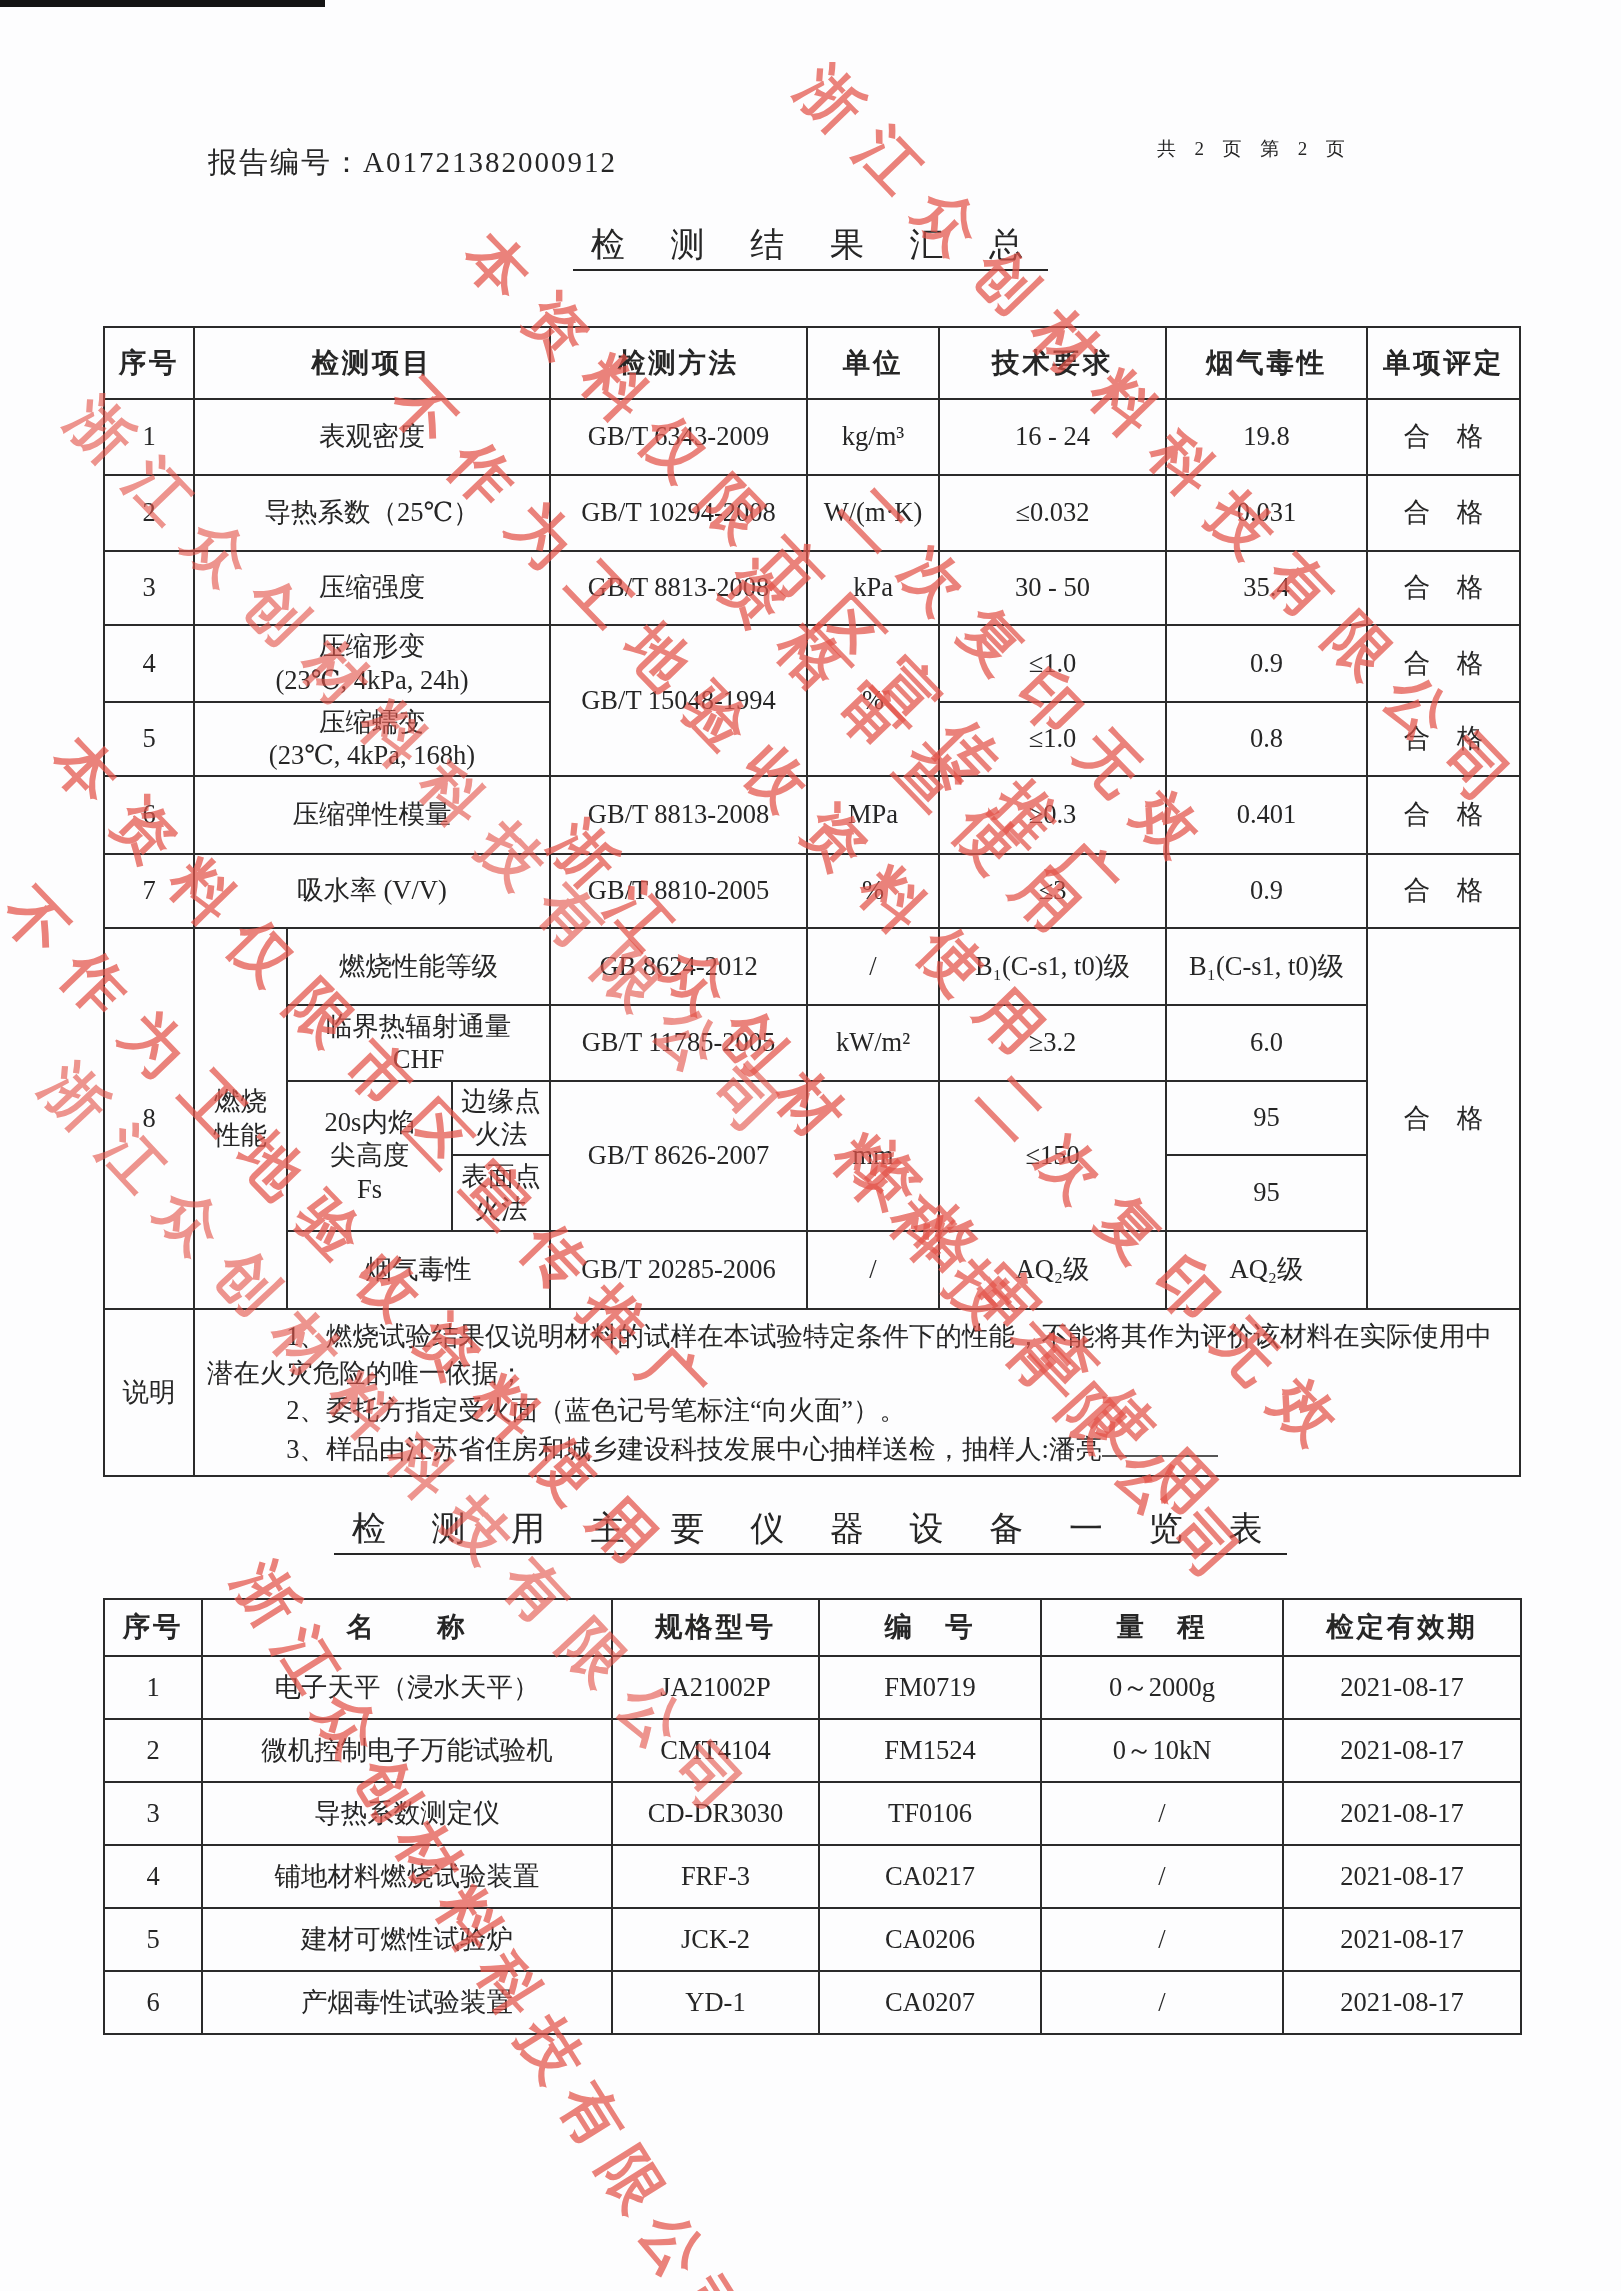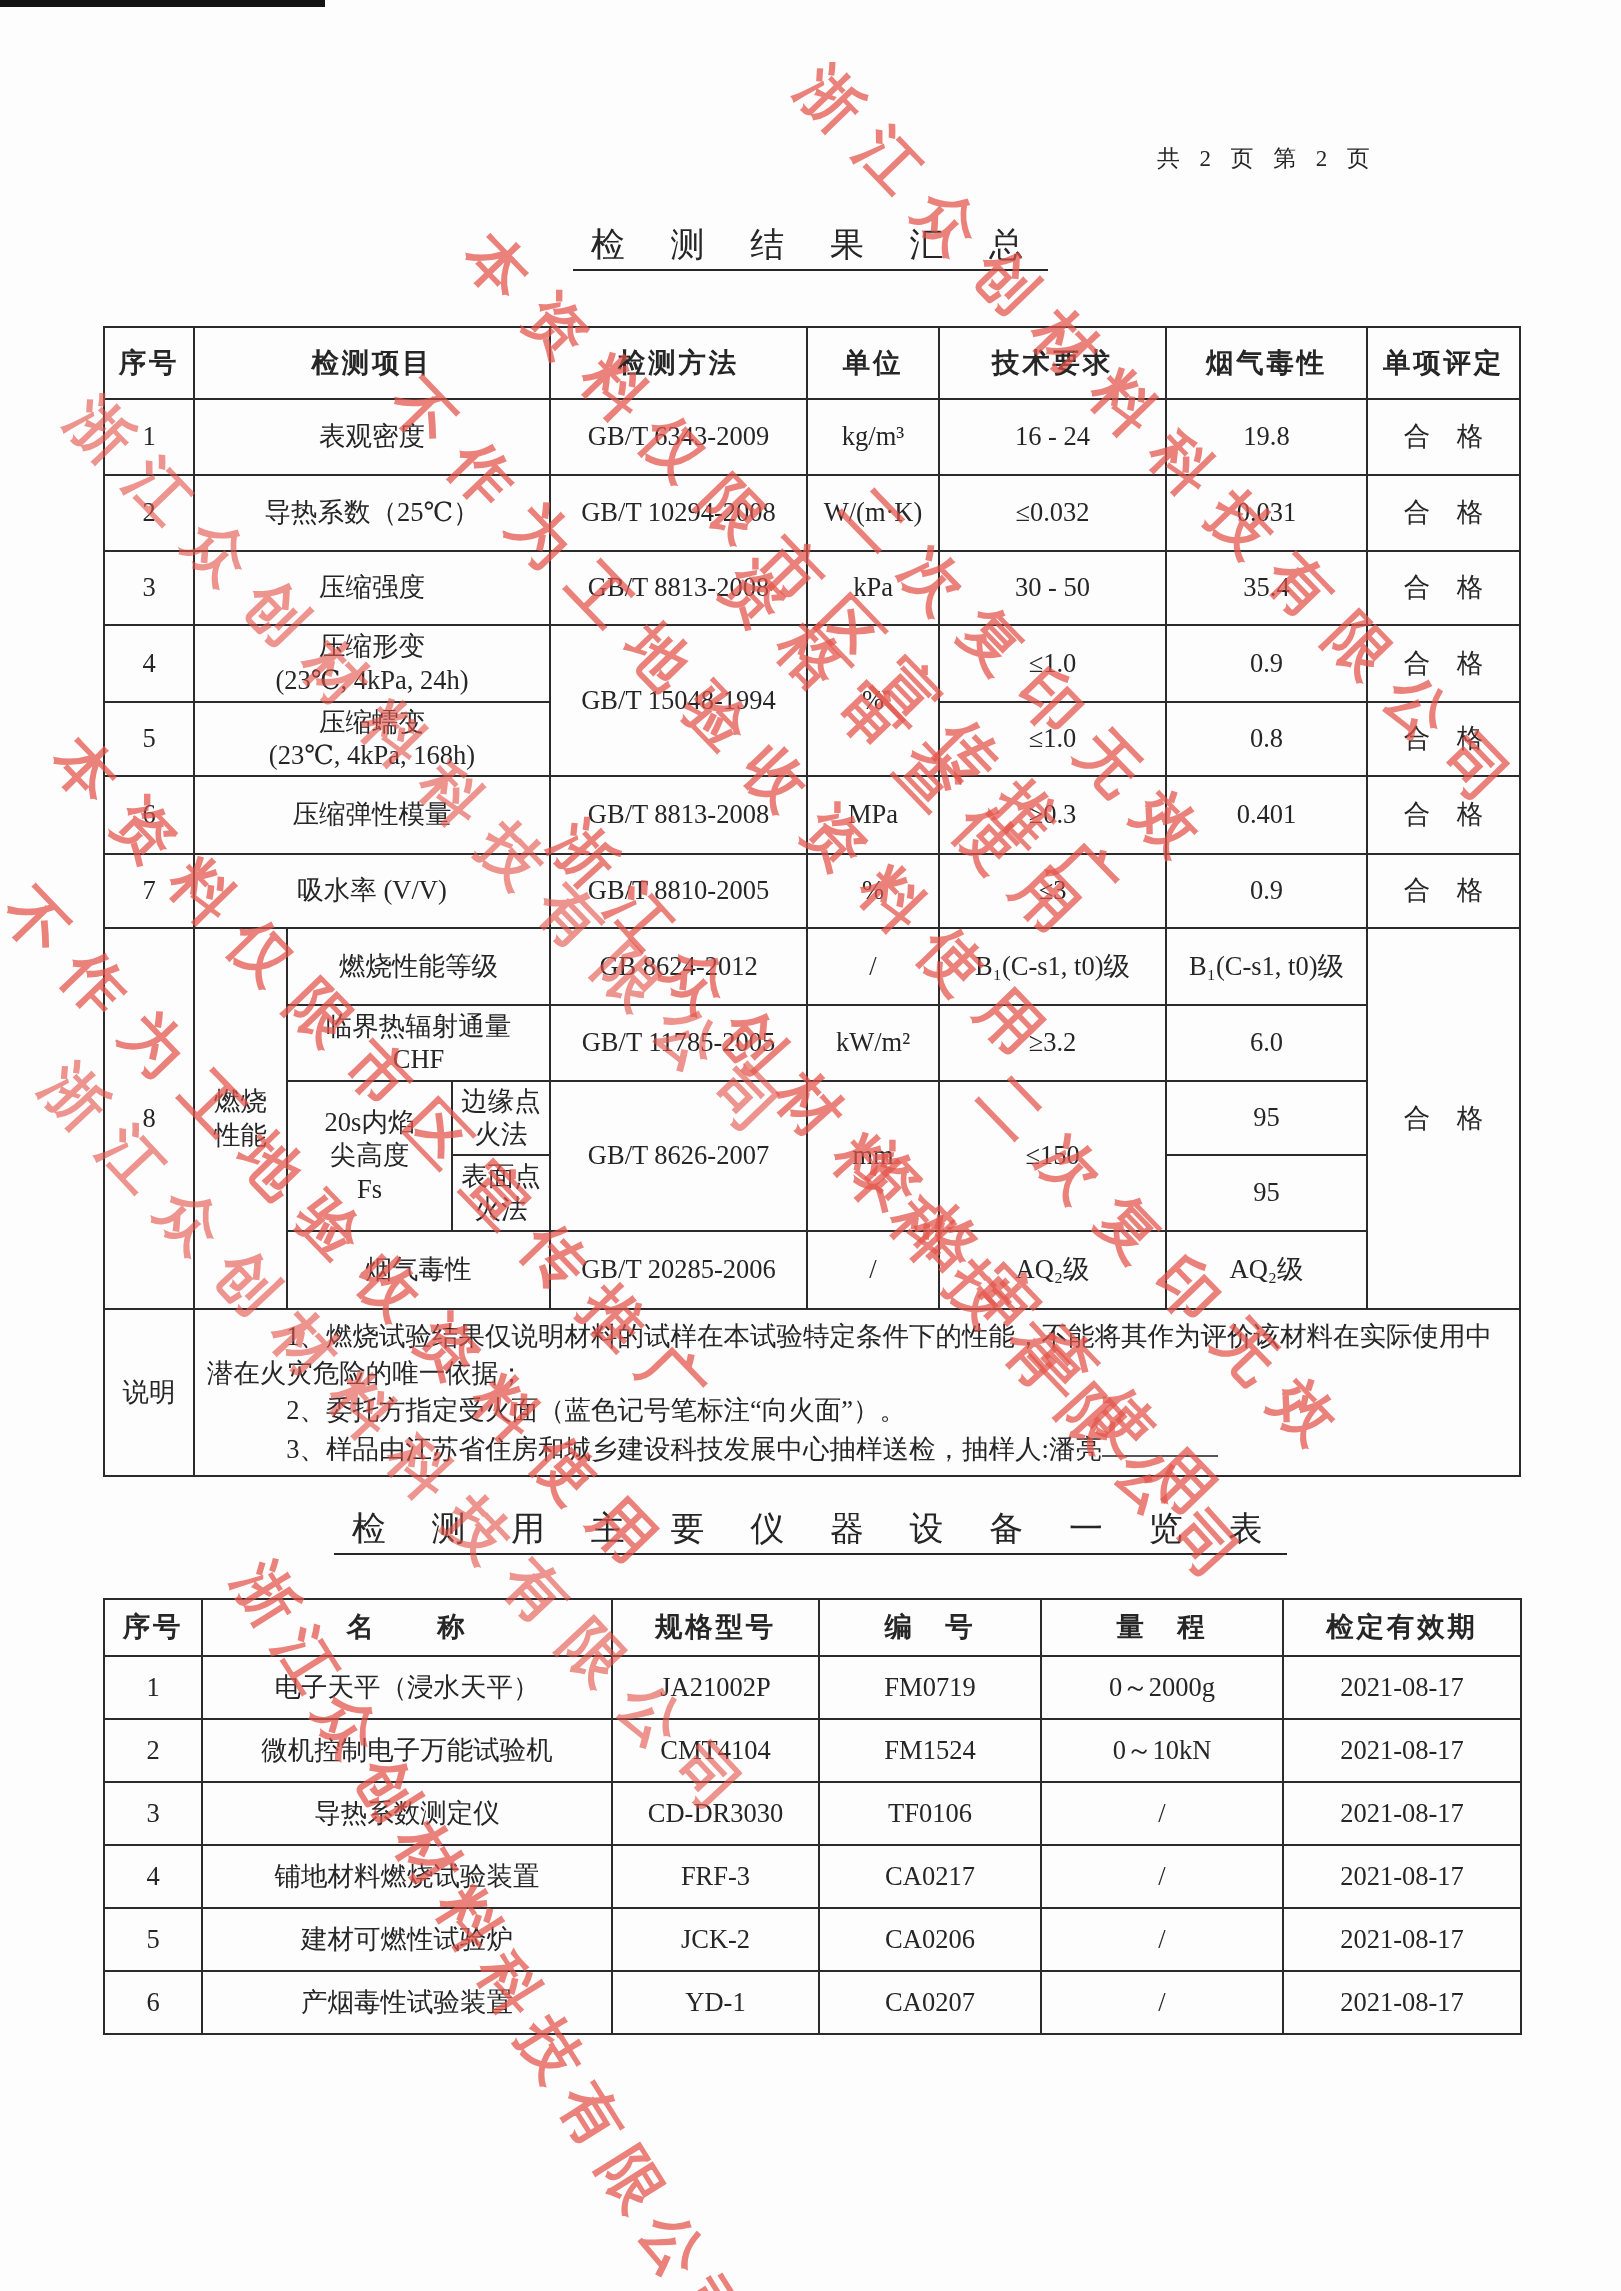--- a/index.html
+++ b/index.html
@@ -3,21 +3,21 @@
 <meta charset="utf-8">
 <style>
   html,body{margin:0;padding:0;background:#e8e8e8;}
   .page{
     position:relative;width:1621px;height:2292px;margin:0 auto;
     background:#fdfdfe;overflow:hidden;
     font-family:"Liberation Serif","DejaVu Serif",serif;color:#262626;
   }
   .corner-mark{position:absolute;left:0;top:0;width:325px;height:6.9px;background:#141414;}
   .hdr-left{position:absolute;left:208px;top:143px;font-size:29px;letter-spacing:2px;}
-  .hdr-right{position:absolute;left:1157px;top:143px;font-size:23px;letter-spacing:6.9px;}
+  .hdr-right{position:absolute;left:1157px;top:136px;font-size:19px;letter-spacing:6.9px;}
   .doc-title{position:absolute;left:0;width:100%;text-align:center;}
   .t1-title{top:222px;font-family:Liberation Serif, serif;}
   .t2-title{top:1506px;}
   .doc-title span{
     font-size:34px;letter-spacing:18.6px;padding:0 5.9px 5.9px 17.6px;
     border-bottom:2.9px solid #262626;
   }
   table{
     position:absolute;border-collapse:collapse;table-layout:fixed;
     border:2.9px solid #2b2b2b;
@@ -56,20 +56,21 @@
   .w12{left:83px;top:1047px;transform:rotate(47deg);opacity:.62;}
   .w13{left:284px;top:1547px;transform:rotate(58deg);letter-spacing:15.7px;}
 </style>
 </head>
 <body>
 
 <div class="page">
 
   <div class="corner-mark"></div>
 
+  <div class="hdr-left">报告编号：A01721382000912</div>
   <div class="hdr-right">共 2 页 第 2 页</div>
 
   <div class="doc-title t1-title">
     <span>检 测 结 果 汇 总</span>
   </div>
 
   <table id="t1">
     <colgroup>
       <col style="width:90px">
         <col style="width:93px">

